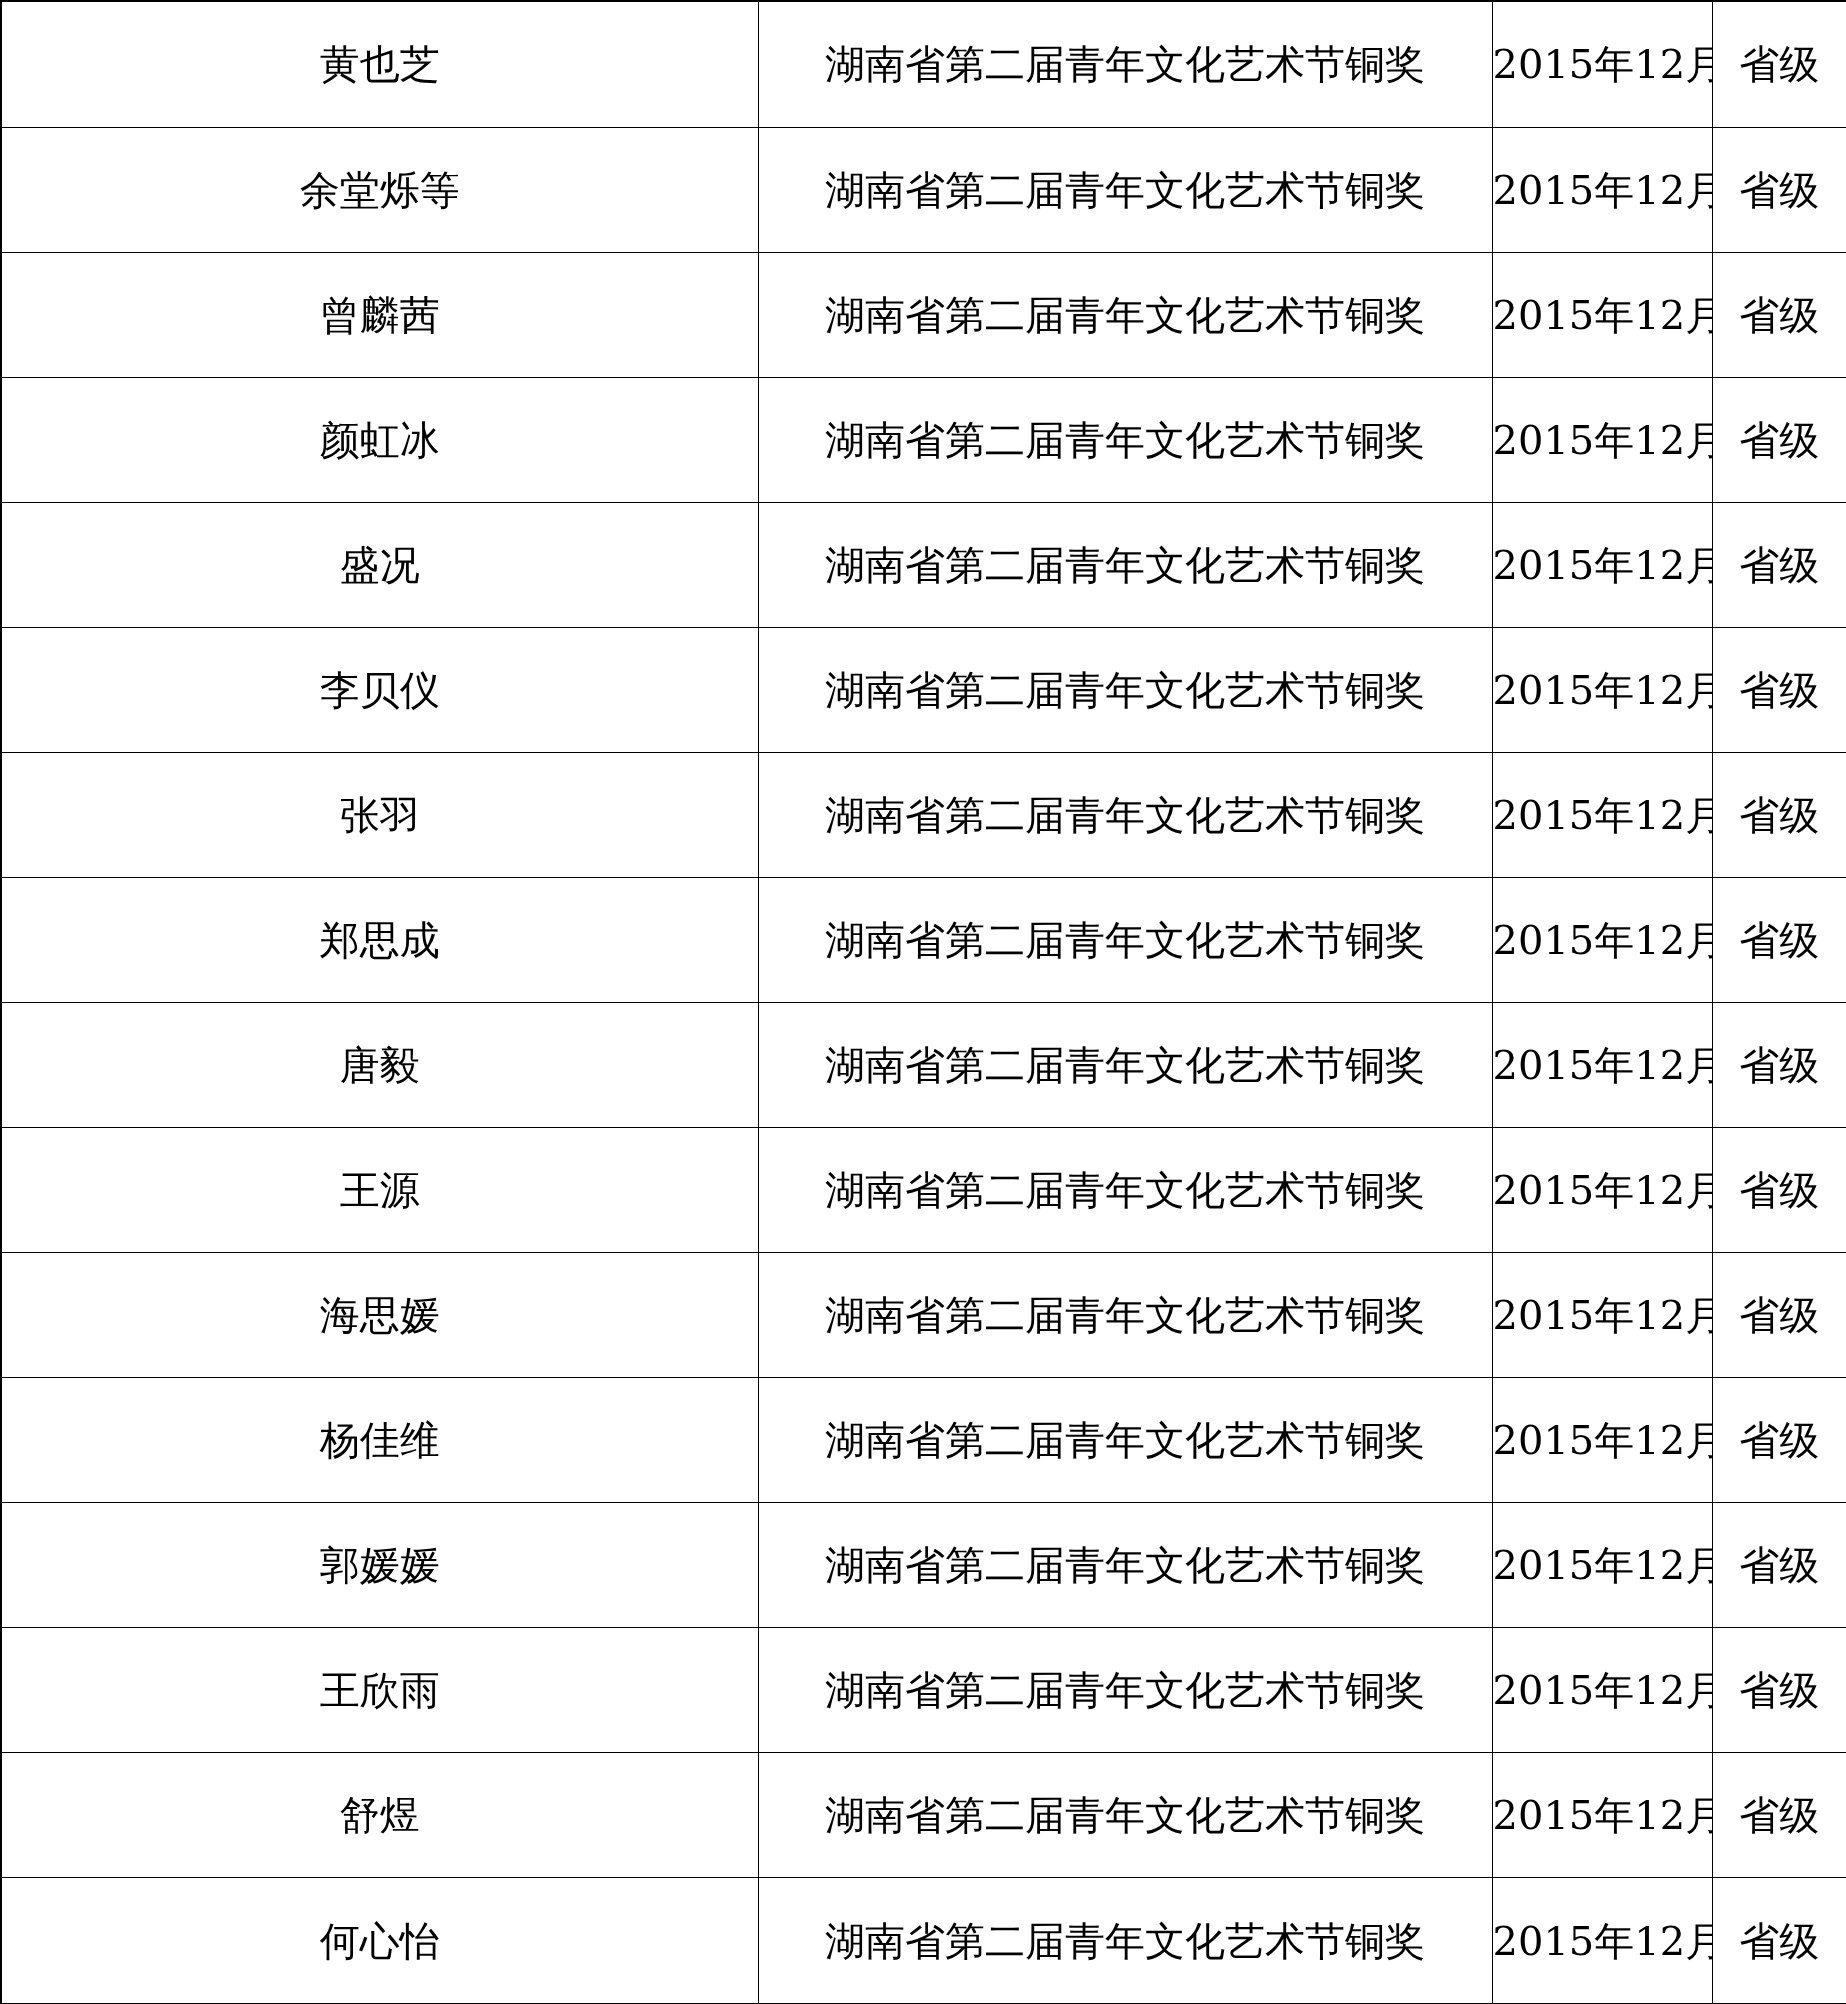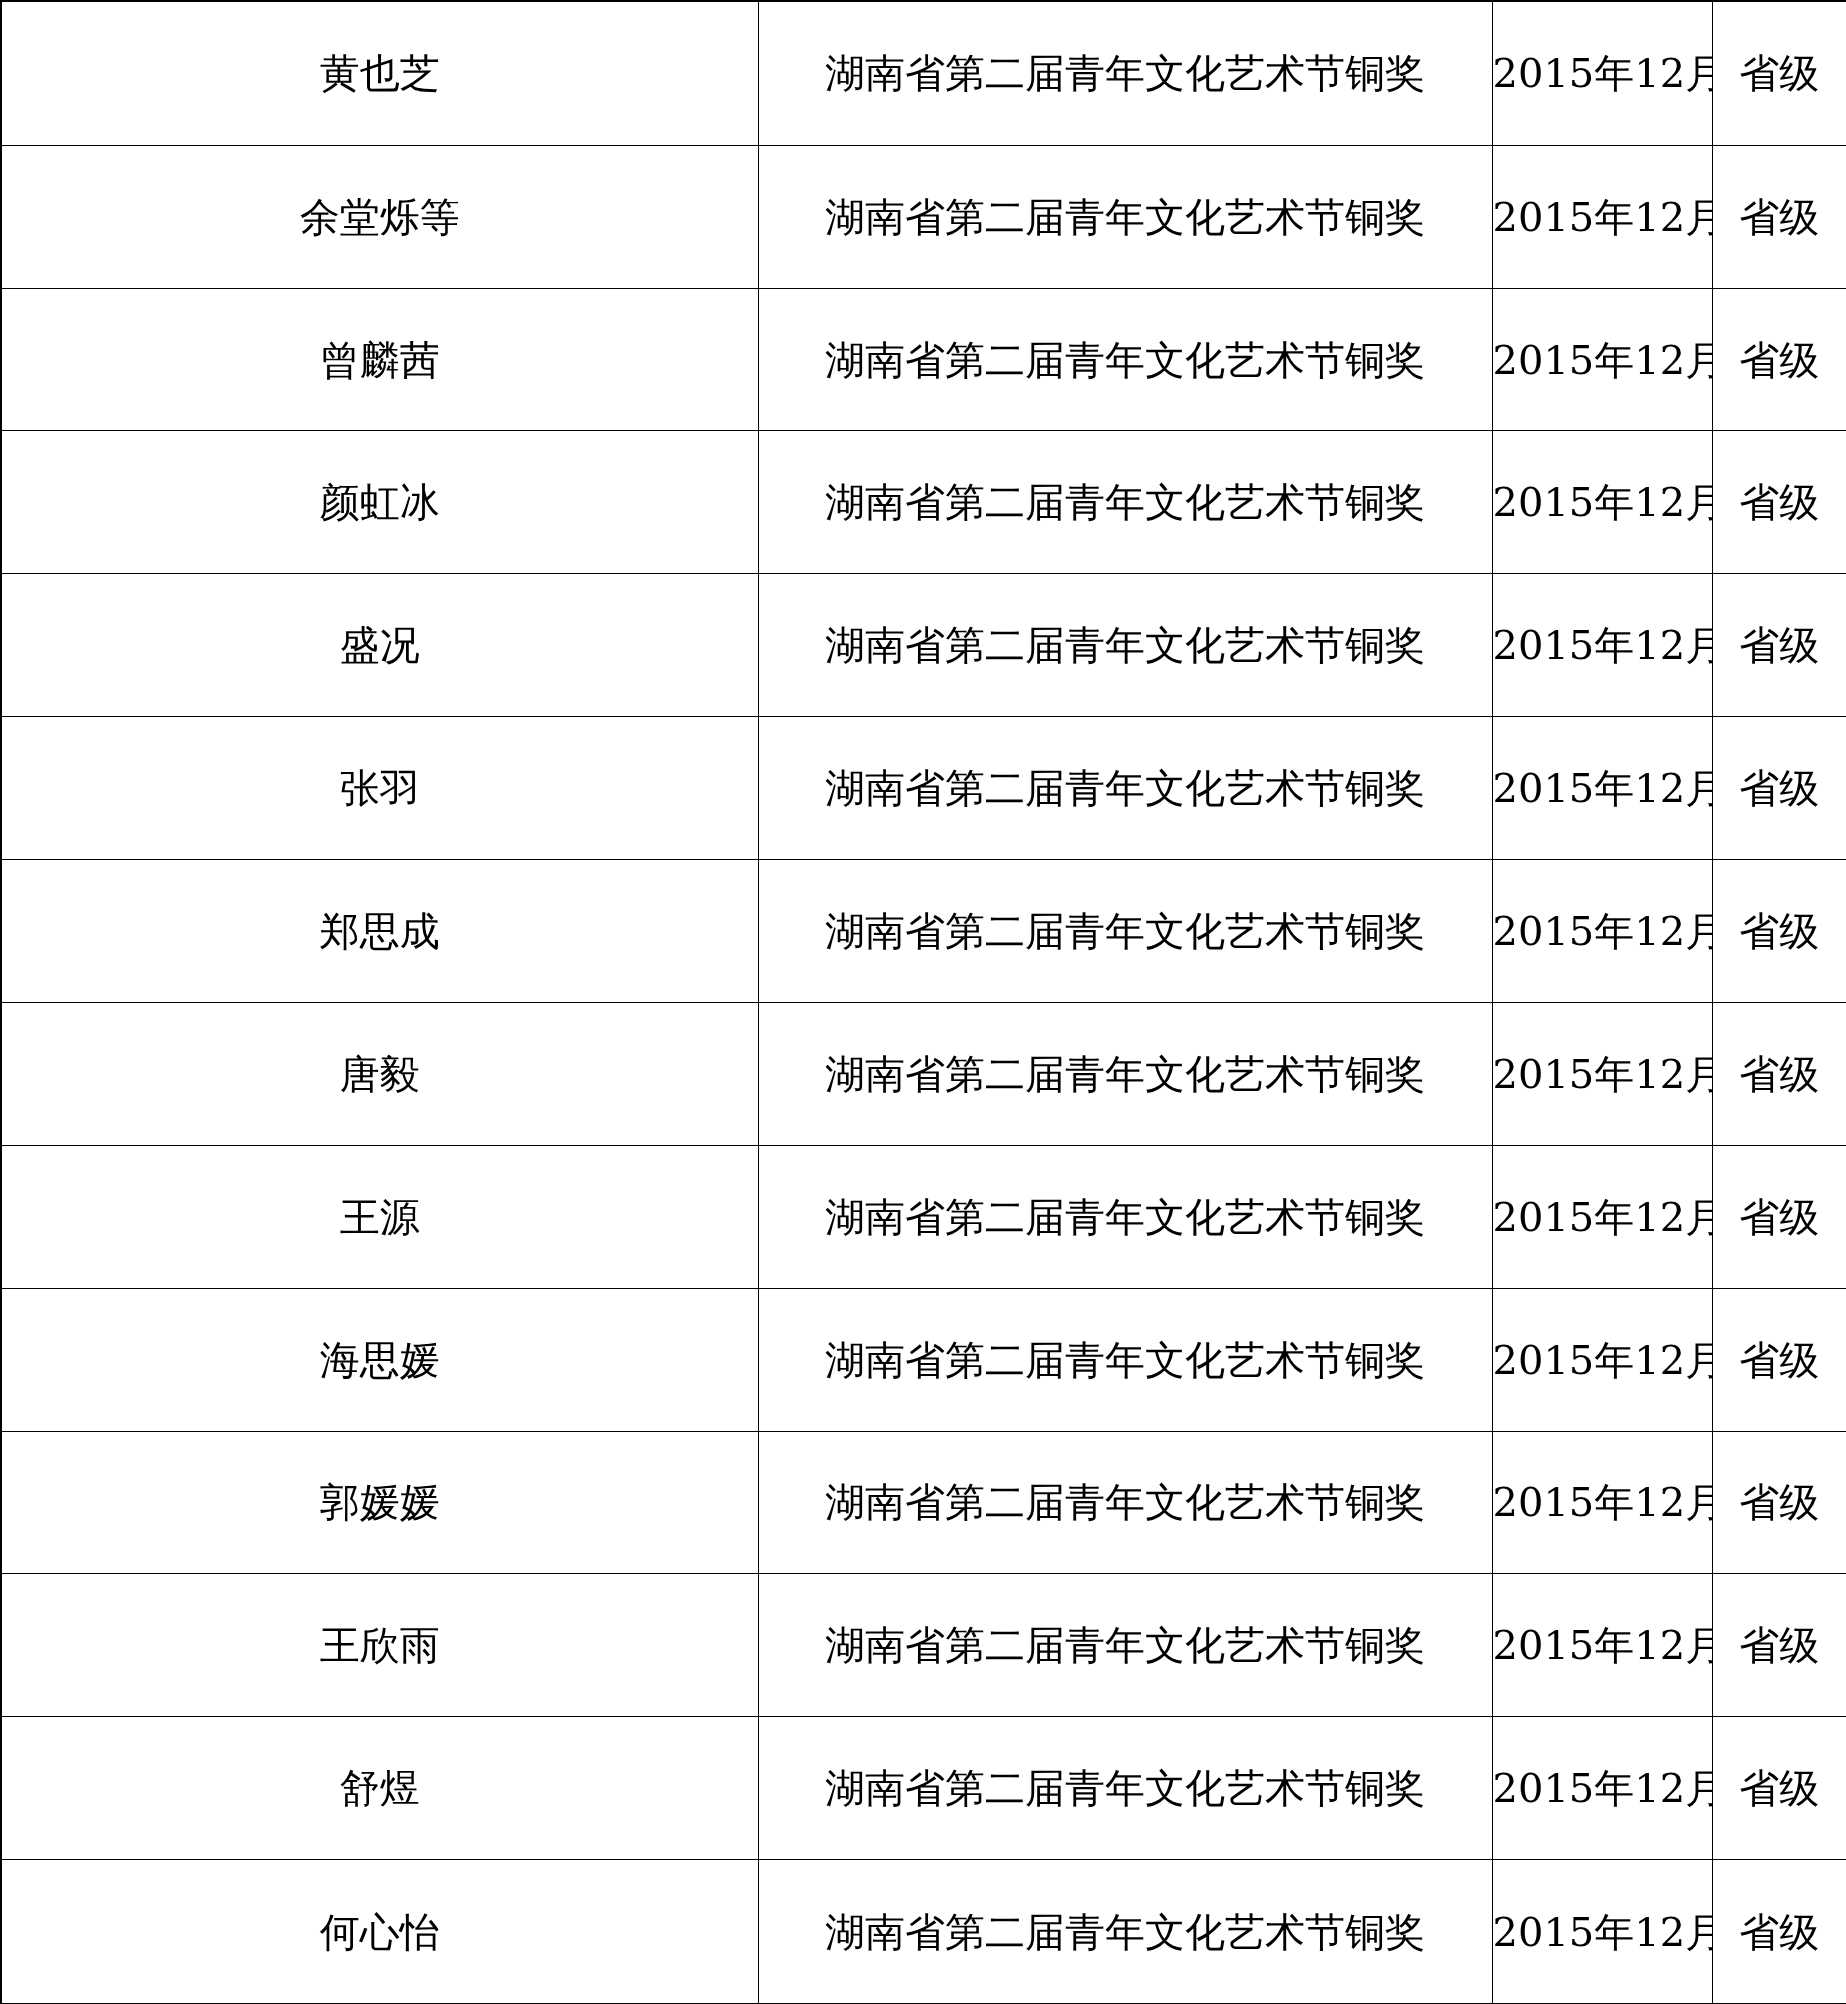--- a/index.html
+++ b/index.html
@@ -74,20 +74,26 @@
     <td class="col-level">省级</td>
   </tr>
 
   <tr>
     <td class="col-name">盛况</td>
     <td class="col-award">湖南省第二届青年文化艺术节铜奖</td>
     <td class="col-date">2015年12月</td>
     <td class="col-level">省级</td>
   </tr>
 
+  <tr>
+    <td class="col-name">李贝仪</td>
+    <td class="col-award">湖南省第二届青年文化艺术节铜奖</td>
+    <td class="col-date">2015年12月</td>
+    <td class="col-level">省级</td>
+  </tr>
 
 
   <tr>
     <td class="col-name">张羽</td>
     <td class="col-award">湖南省第二届青年文化艺术节铜奖</td>
     <td class="col-date">2015年12月</td>
     <td class="col-level">省级</td>
   </tr>
 
   <tr>
@@ -112,20 +118,26 @@
   </tr>
 
 
   <tr>
     <td class="col-name">海思媛</td>
     <td class="col-award">湖南省第二届青年文化艺术节铜奖</td>
     <td class="col-date">2015年12月</td>
     <td class="col-level">省级</td>
   </tr>
 
+  <tr>
+    <td class="col-name">杨佳维</td>
+    <td class="col-award">湖南省第二届青年文化艺术节铜奖</td>
+    <td class="col-date">2015年12月</td>
+    <td class="col-level">省级</td>
+  </tr>
 
   <tr>
     <td class="col-name">郭媛媛</td>
     <td class="col-award">湖南省第二届青年文化艺术节铜奖</td>
     <td class="col-date">2015年12月</td>
     <td class="col-level">省级</td>
   </tr>
 
   <tr>
     <td class="col-name">王欣雨</td>

